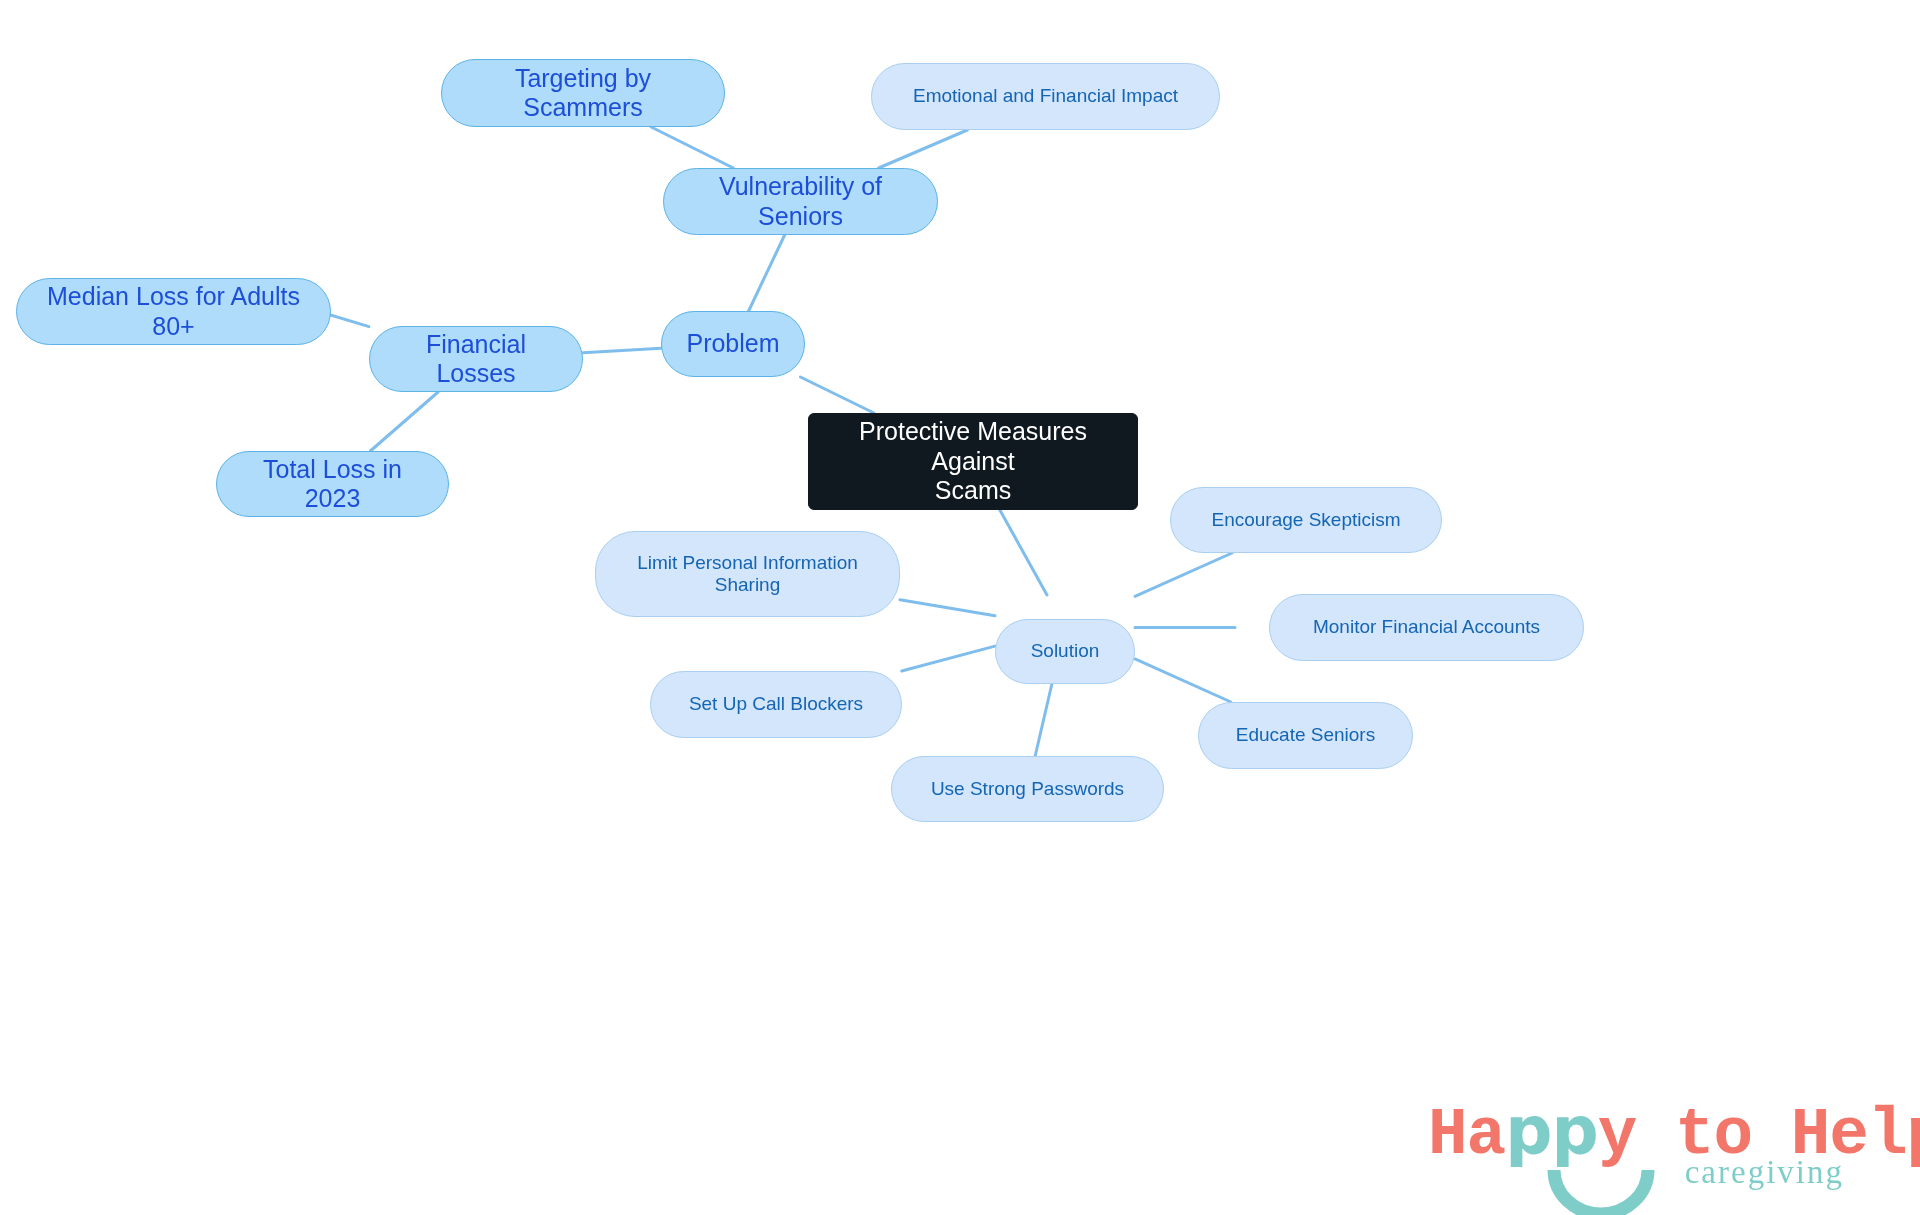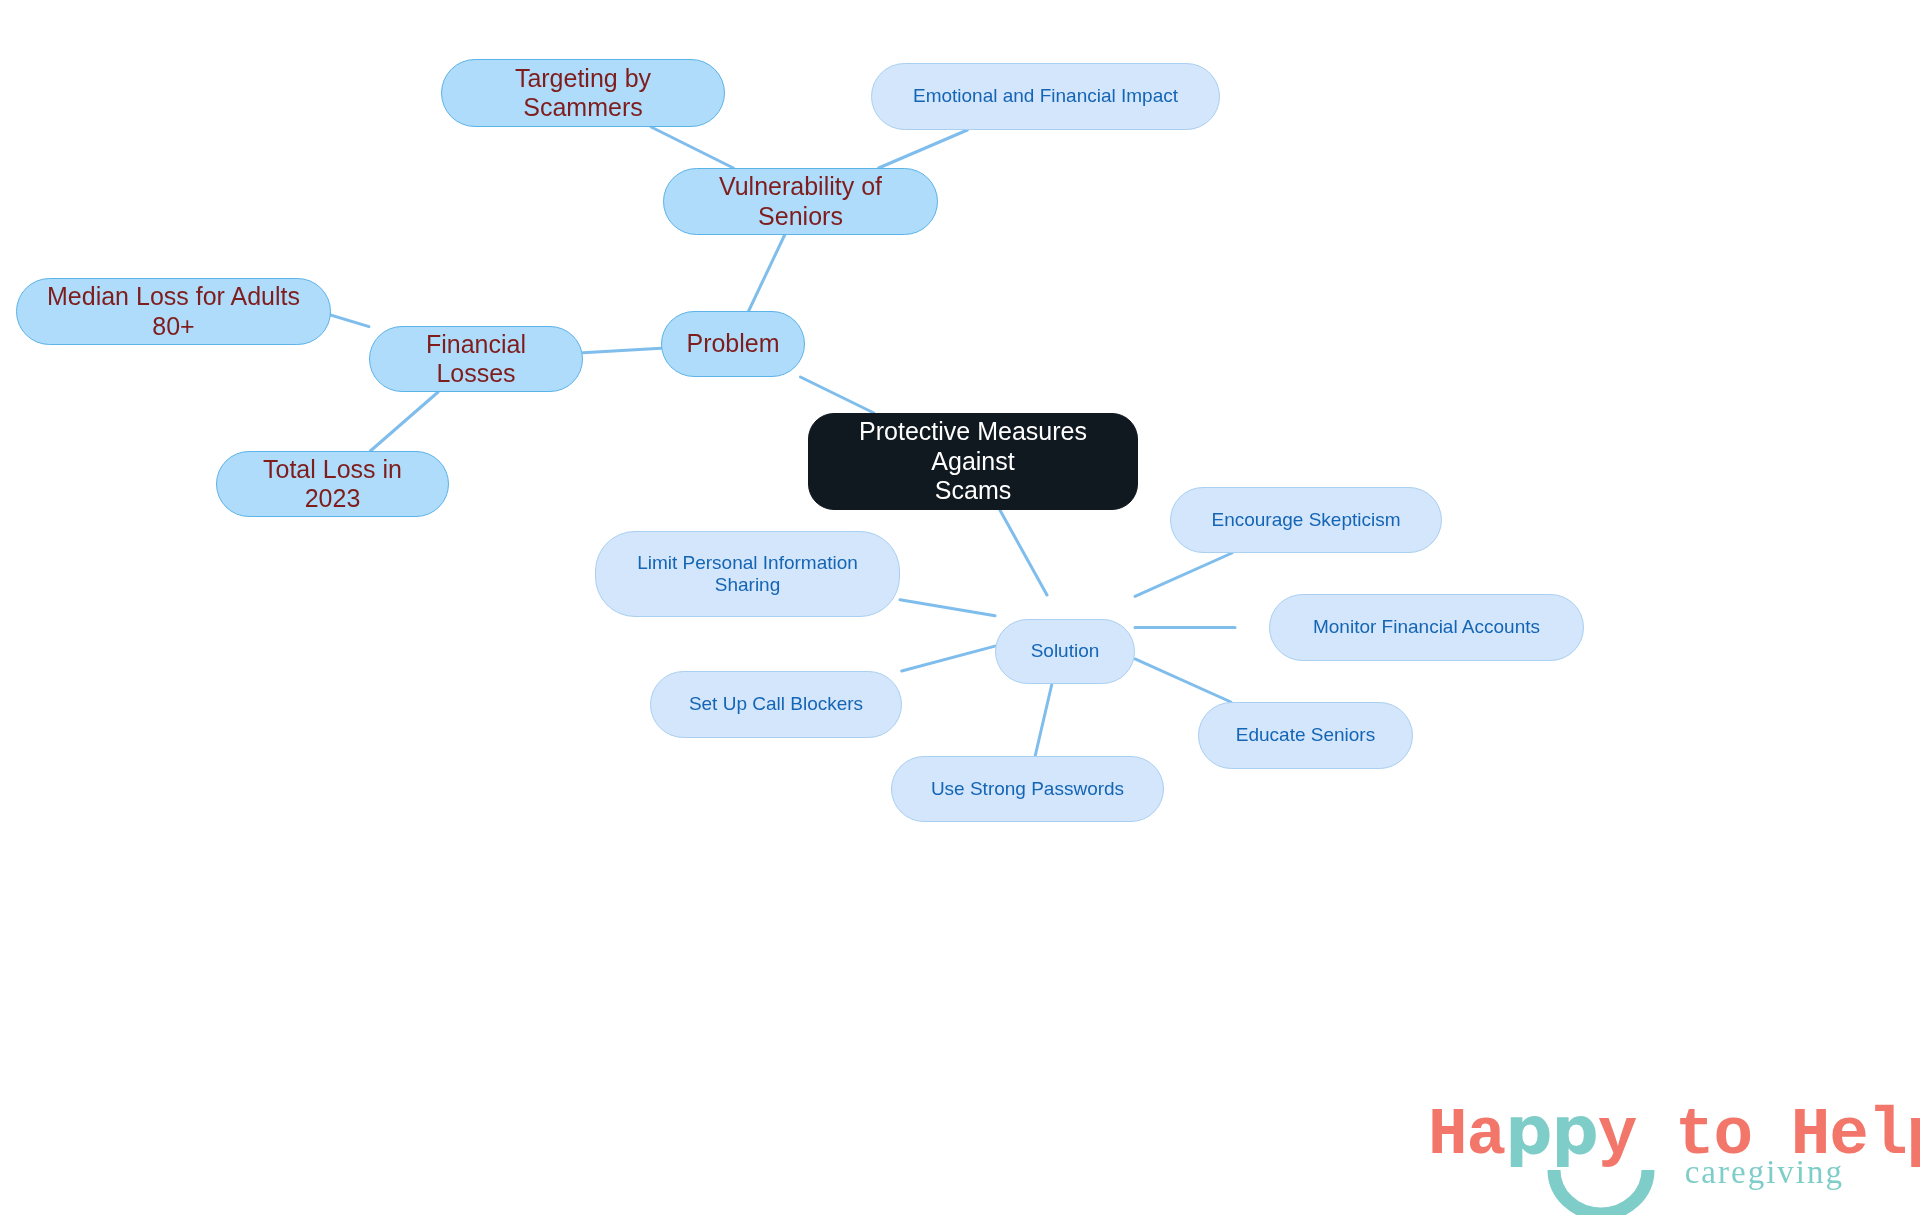--- a/index.html
+++ b/index.html
@@ -32,35 +32,35 @@
     justify-content: center;
     text-align: center;
     border-radius: 40px;
     line-height: 1.18;
     white-space: pre-line;
     padding: 6px 16px;
   }
   .node.branch {
     background: #aedcfa;
     border: 1.6px solid #5cb3e8;
-    color: #7f1d1d;
+    color: #1d4ed8;
     font-size: 25px;
   }
   .node.leafB {
     background: #d3e6fb;
     border: 1.6px solid #a9cff1;
     color: #1565b5;
     font-size: 19px;
   }
   .node.root {
     background: #101820;
     border: 1.6px solid #101820;
     color: #ffffff;
     font-size: 25px;
-    border-radius: 26px;
+    border-radius: 6px;
   }
   
   #logo {
     position: absolute;
     left: 1428px;
     top: 1092px;
     width: 420px;
     height: 108px;
   }
   .logo-word {

